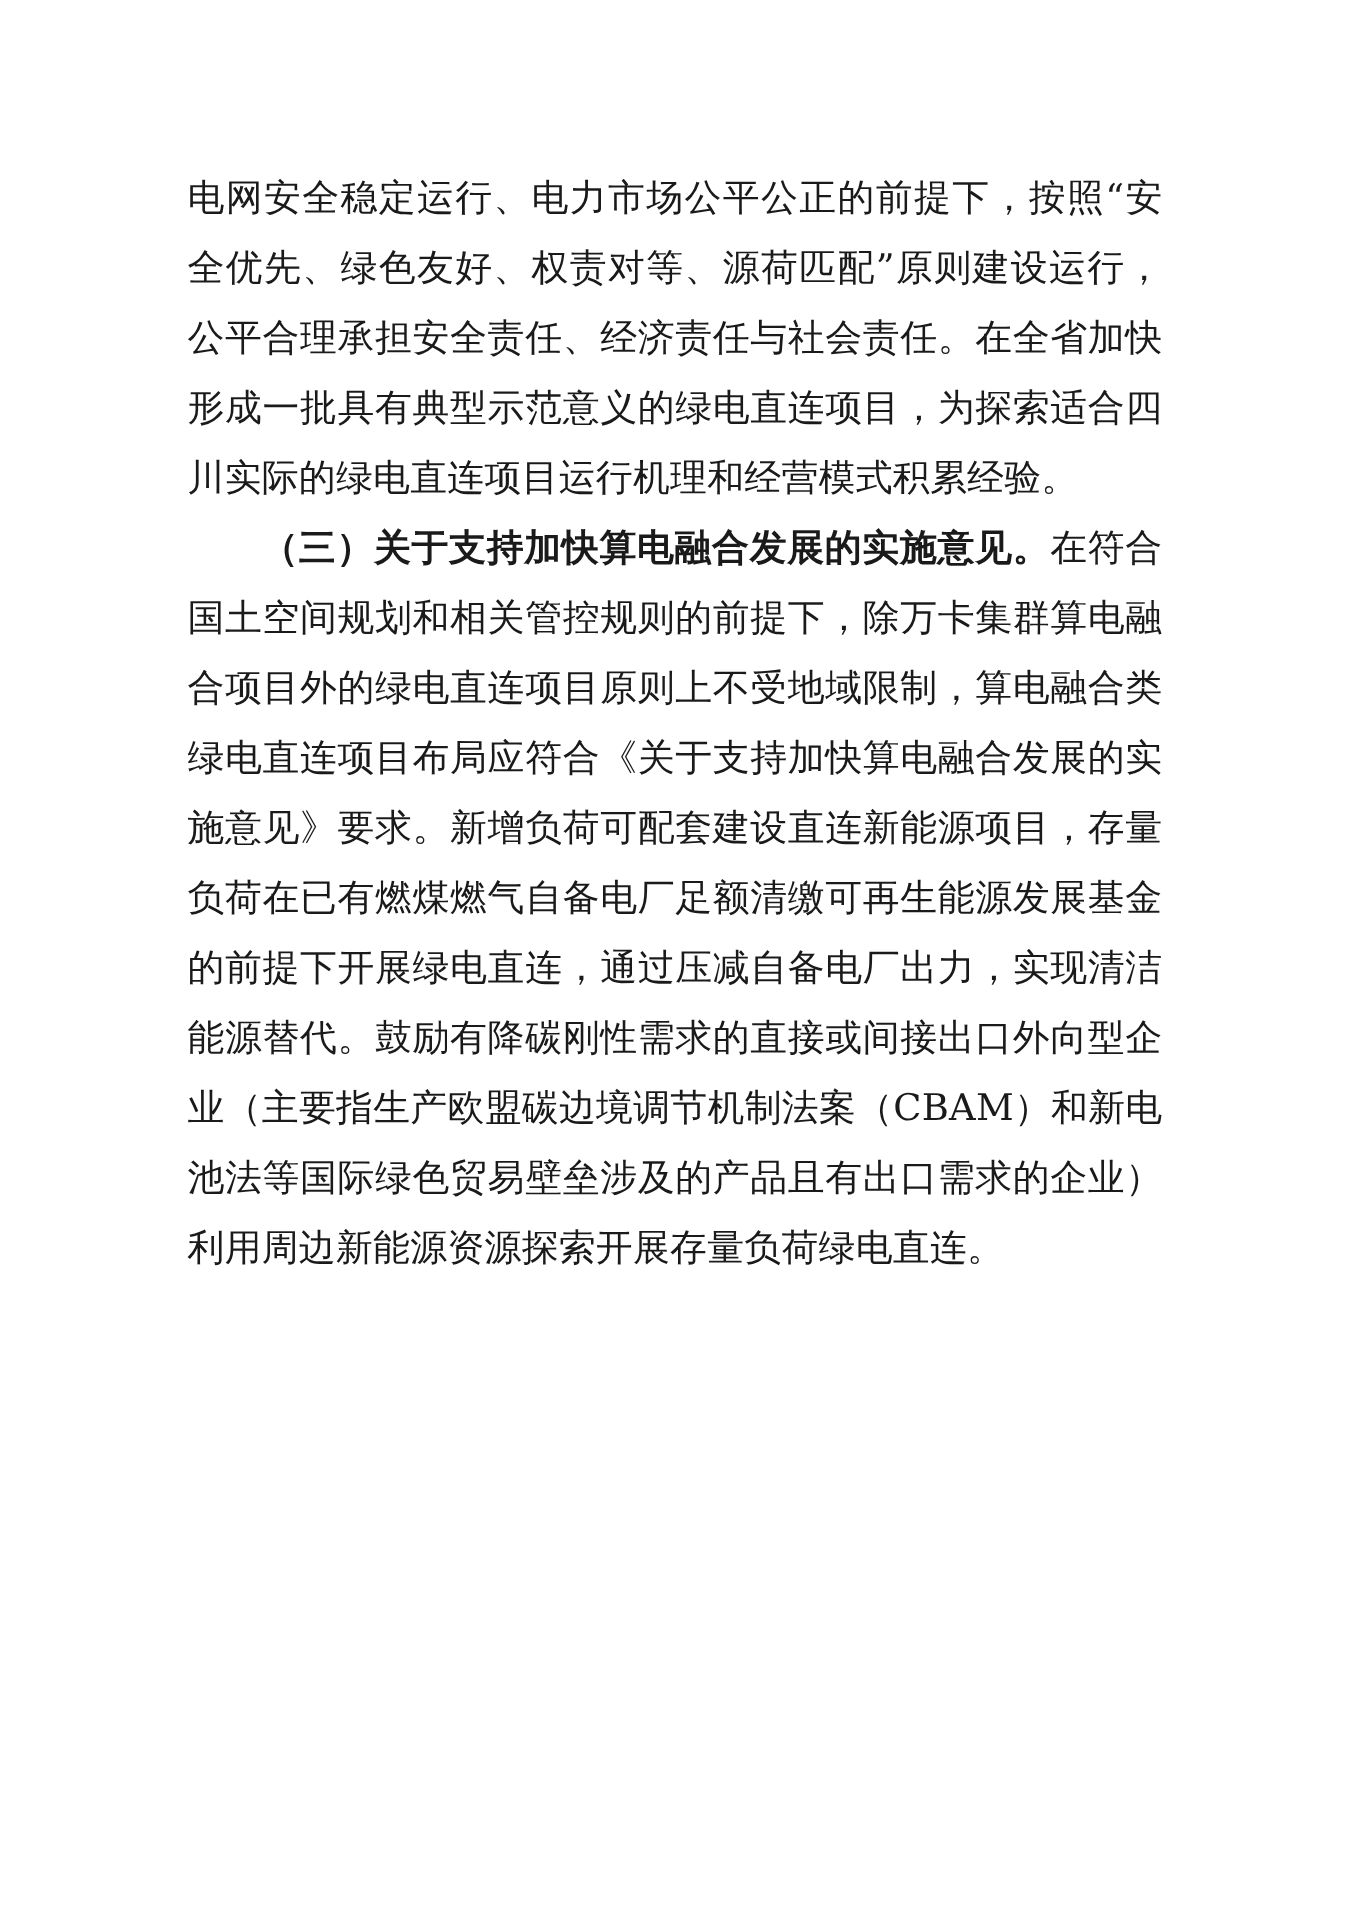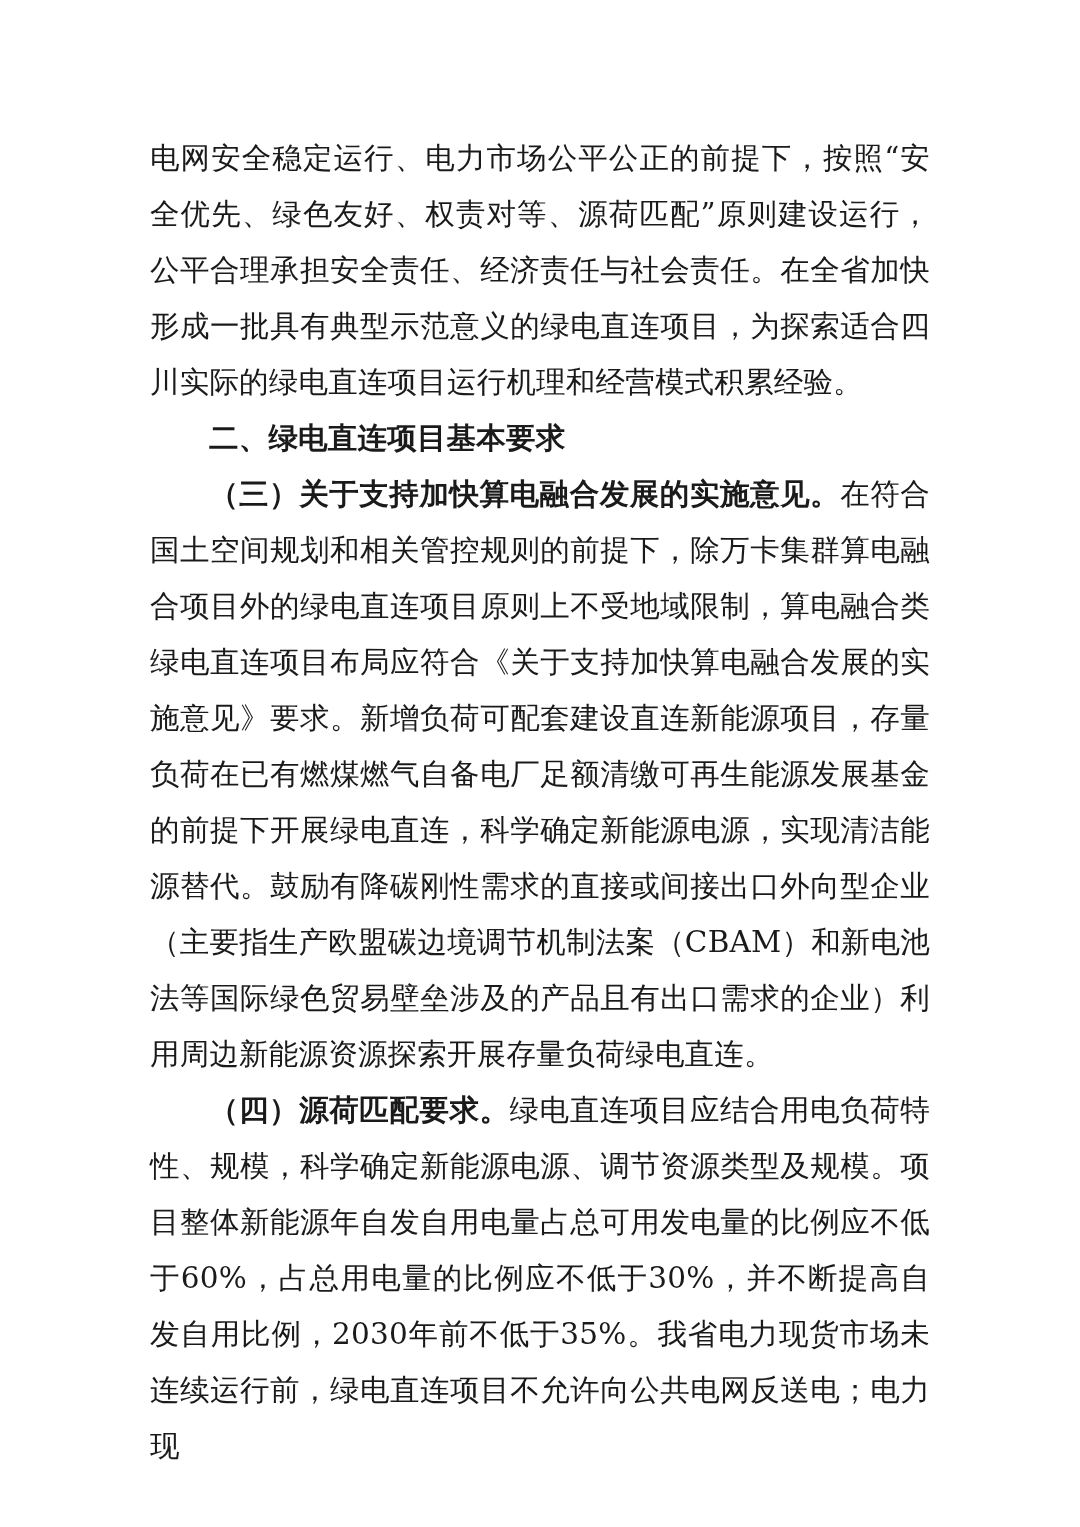--- a/index.html
+++ b/index.html
@@ -44,20 +44,18 @@
   }
 </style>
 </head>
 <body>
 
 <div class="page">
   <div class="doc-body">
 
     <p class="para"><span>电网安全稳定运行、电力市场公平公正的前提下，按照“安全优先、绿色友好、权责对等、源荷匹配”原则建设运行，公平合理承担安全责任、经济责任与社会责任。在全省加快形成一批具有典型示范意义的绿电直连项目，为探索适合四川实际的绿电直连项目运行机理和经营模式积累经验。</span></p>
 
-    <p class="heading"><span>二、绿电直连项目基本要求</span></p>
 
-    <p class="indent2"><span class="bold-lead">（三）关于支持加快算电融合发展的实施意见。</span><span>在符合国土空间规划和相关管控规则的前提下，除万卡集群算电融合项目外的绿电直连项目原则上不受地域限制，算电融合类绿电直连项目布局应符合《关于支持加快算电融合发展的实施意见》要求。新增负荷可配套建设直连新能源项目，存量负荷在已有燃煤燃气自备电厂足额清缴可再生能源发展基金的前提下开展绿电直连，科学确定新能源电源，实现清洁能源替代。鼓励有降碳刚性需求的直接或间接出口外向型企业（主要指生产欧盟碳边境调节机制法案（CBAM）和新电池法等国际绿色贸易壁垒涉及的产品且有出口需求的企业）利用周边新能源资源探索开展存量负荷绿电直连。</span></p>
+    <p class="indent2"><span class="bold-lead">（三）关于支持加快算电融合发展的实施意见。</span><span>在符合国土空间规划和相关管控规则的前提下，除万卡集群算电融合项目外的绿电直连项目原则上不受地域限制，算电融合类绿电直连项目布局应符合《关于支持加快算电融合发展的实施意见》要求。新增负荷可配套建设直连新能源项目，存量负荷在已有燃煤燃气自备电厂足额清缴可再生能源发展基金的前提下开展绿电直连，通过压减自备电厂出力，实现清洁能源替代。鼓励有降碳刚性需求的直接或间接出口外向型企业（主要指生产欧盟碳边境调节机制法案（CBAM）和新电池法等国际绿色贸易壁垒涉及的产品且有出口需求的企业）利用周边新能源资源探索开展存量负荷绿电直连。</span></p>
 
-    <p class="indent2"><span class="bold-lead">（四）源荷匹配要求。</span><span>绿电直连项目应结合用电负荷特性、规模，科学确定新能源电源、调节资源类型及规模。项目整体新能源年自发自用电量占总可用发电量的比例应不低于60%，占总用电量的比例应不低于30%，并不断提高自发自用比例，2030年前不低于35%。我省电力现货市场未连续运行前，绿电直连项目不允许向公共电网反送电；电力现</span></p>
 
   </div>
 </div>
 
 </body></html>

